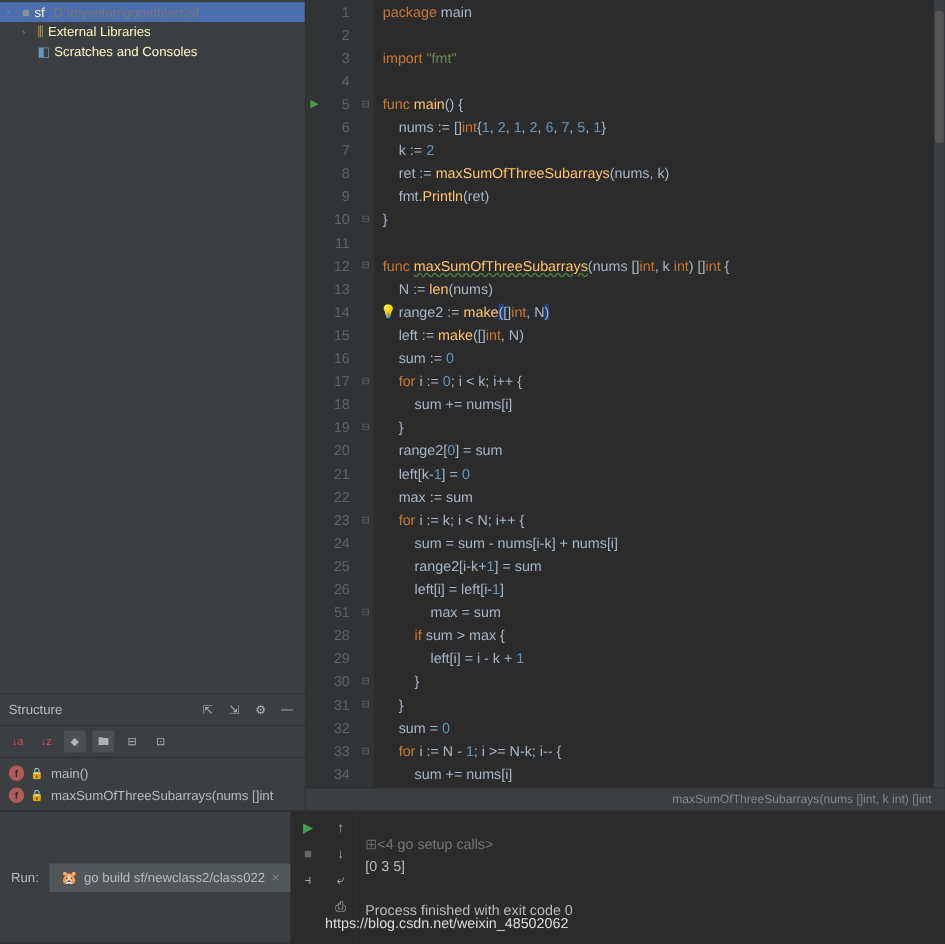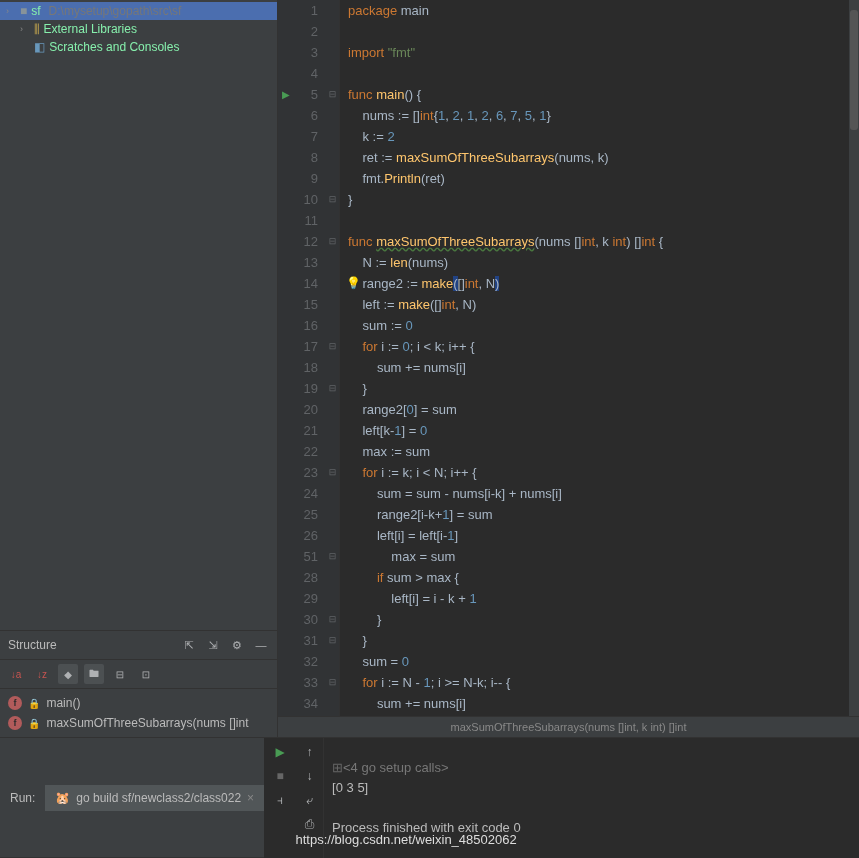--- a/index.html
+++ b/index.html
@@ -8,21 +8,21 @@
 .left-panel{width:278px;background:#3c3f41;border-right:1px solid #323232;display:flex;flex-direction:column}
 .project-tree{flex:0 0 auto;padding:2px 0}
 .tree-item{display:flex;align-items:center;padding:2px 6px;gap:4px;cursor:pointer}
 .tree-item.selected{background:#4b6eaf}
 .tree-item.indent1{padding-left:20px}
 .tree-item.indent2{padding-left:34px}
 .chevron{width:10px;font-size:9px;color:#888}
 .folder-icon{color:#87939a}
 .lib-icon{color:#c7a84f}
 .scratch-icon{color:#6897bb}
-.tree-label{color:#86efac}
+.tree-label{color:#fef9c3}
 .tree-path{color:#777;margin-left:4px}
 .spacer{flex:1}
 .structure-panel{border-top:1px solid #323232}
 .structure-header{display:flex;align-items:center;padding:6px 8px;border-bottom:1px solid #323232}
 .structure-title{color:#bbb;flex:1}
 .structure-tools{display:flex;gap:8px;align-items:center}
 .tool-icon{width:16px;height:16px;display:flex;align-items:center;justify-content:center;color:#afb1b3;cursor:pointer;font-size:11px}
 .toolbar2{display:flex;gap:6px;padding:4px 6px;border-bottom:1px solid #323232;align-items:center}
 .tb-btn{width:20px;height:20px;display:flex;align-items:center;justify-content:center;background:#4c5052;border-radius:2px;color:#afb1b3;cursor:pointer;font-size:10px}
 .tb-btn.plain{background:transparent}
@@ -44,21 +44,21 @@
 .kw{color:#cc7832}
 .str{color:#6a8759}
 .num{color:#6897bb}
 .fn{color:#ffc66d}
 .typ{color:#cc7832}
 .pn{color:#a9b7c6}
 .op{color:#a9b7c6}
 .id{color:#a9b7c6}
 .hl{background:#214283}
 .wavy{text-decoration:underline wavy #4a7a3f}
-.breadcrumb{padding:4px 12px;background:#3c3f41;border-top:1px solid #323232;color:#888;font-size:11px;text-align:center}
+.breadcrumb{padding:4px 12px;background:#3c3f41;border-top:1px solid #323232;color:#888;font-size:11px;text-align:right}
 .run-panel{border-top:1px solid #323232;background:#2b2b2b;display:flex;}
 .run-header{display:flex;align-items:center;background:#3c3f41;border-bottom:1px solid #323232}
 .run-label{padding:6px 10px;color:#bbb}
 .run-tab{padding:6px 10px;display:flex;align-items:center;gap:6px;background:#515658;color:#bbb}
 .close-x{color:#888;cursor:pointer}
 .run-body{display:flex}
 .run-left{width:32px;display:flex;flex-direction:column;align-items:center;padding:4px 0;gap:4px}
 .run-left2{width:28px;display:flex;flex-direction:column;align-items:center;padding:4px 0;gap:4px;border-right:1px solid #323232}
 .run-btn{width:20px;height:20px;display:flex;align-items:center;justify-content:center;color:#afb1b3;cursor:pointer}
 .run-btn.play{color:#499c54}

